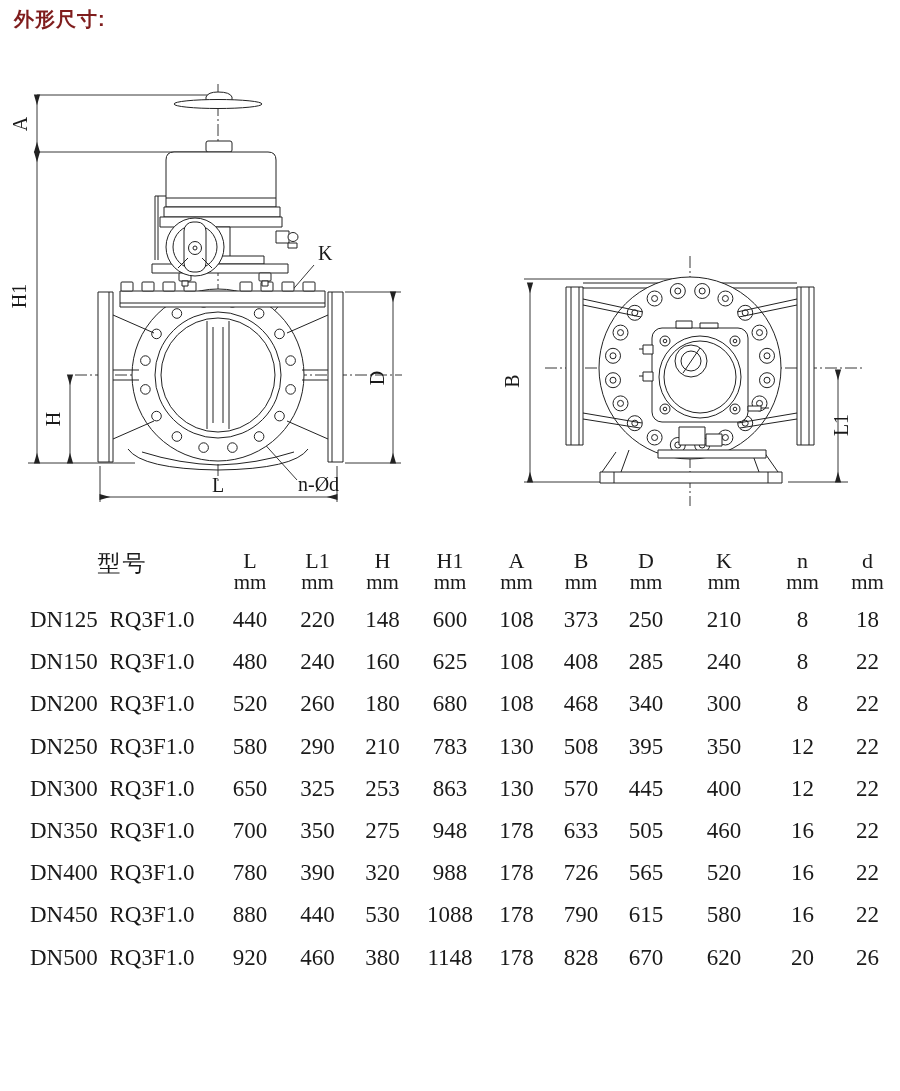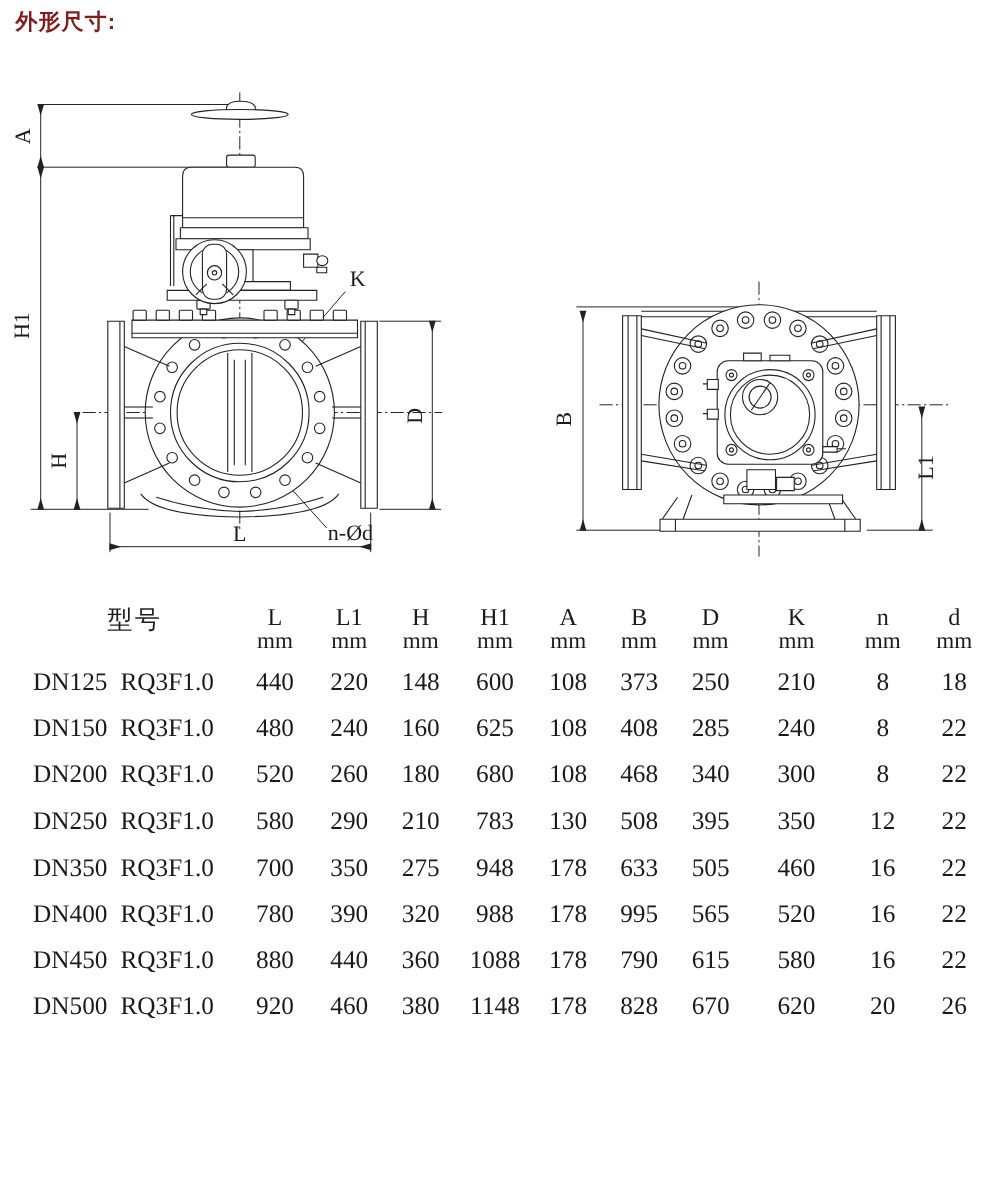--- a/index.html
+++ b/index.html
@@ -408,50 +408,63 @@
         <td>210</td>
         <td>783</td>
         <td>130</td>
         <td>508</td>
         <td>395</td>
         <td>350</td>
         <td>12</td>
         <td>22</td>
       </tr>
       <tr>
+        <td class="model">DN300 RQ3F1.0</td>
+        <td>650</td>
+        <td>325</td>
+        <td>253</td>
+        <td>863</td>
+        <td>130</td>
+        <td>570</td>
+        <td>445</td>
+        <td>400</td>
+        <td>12</td>
+        <td>22</td>
+      </tr>
+      <tr>
         <td class="model">DN350 RQ3F1.0</td>
         <td>700</td>
         <td>350</td>
         <td>275</td>
         <td>948</td>
         <td>178</td>
         <td>633</td>
         <td>505</td>
         <td>460</td>
         <td>16</td>
         <td>22</td>
       </tr>
       <tr>
         <td class="model">DN400 RQ3F1.0</td>
         <td>780</td>
         <td>390</td>
         <td>320</td>
         <td>988</td>
         <td>178</td>
-        <td>995</td>
+        <td>726</td>
         <td>565</td>
         <td>520</td>
         <td>16</td>
         <td>22</td>
       </tr>
       <tr>
         <td class="model">DN450 RQ3F1.0</td>
         <td>880</td>
         <td>440</td>
-        <td>360</td>
+        <td>530</td>
         <td>1088</td>
         <td>178</td>
         <td>790</td>
         <td>615</td>
         <td>580</td>
         <td>16</td>
         <td>22</td>
       </tr>
       <tr>
         <td class="model">DN500 RQ3F1.0</td>

